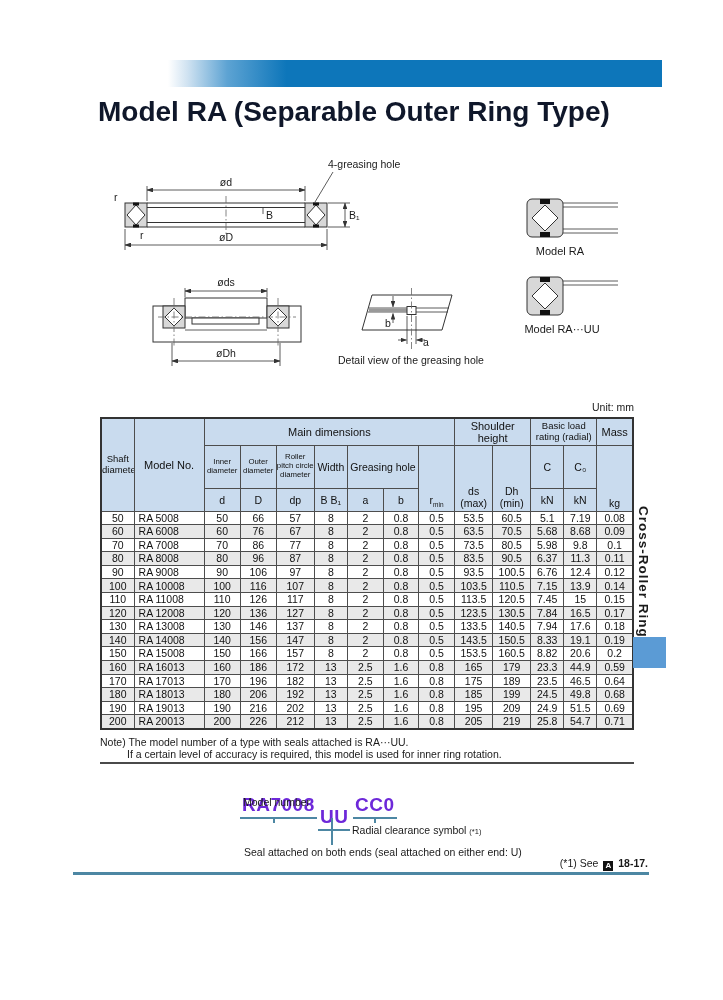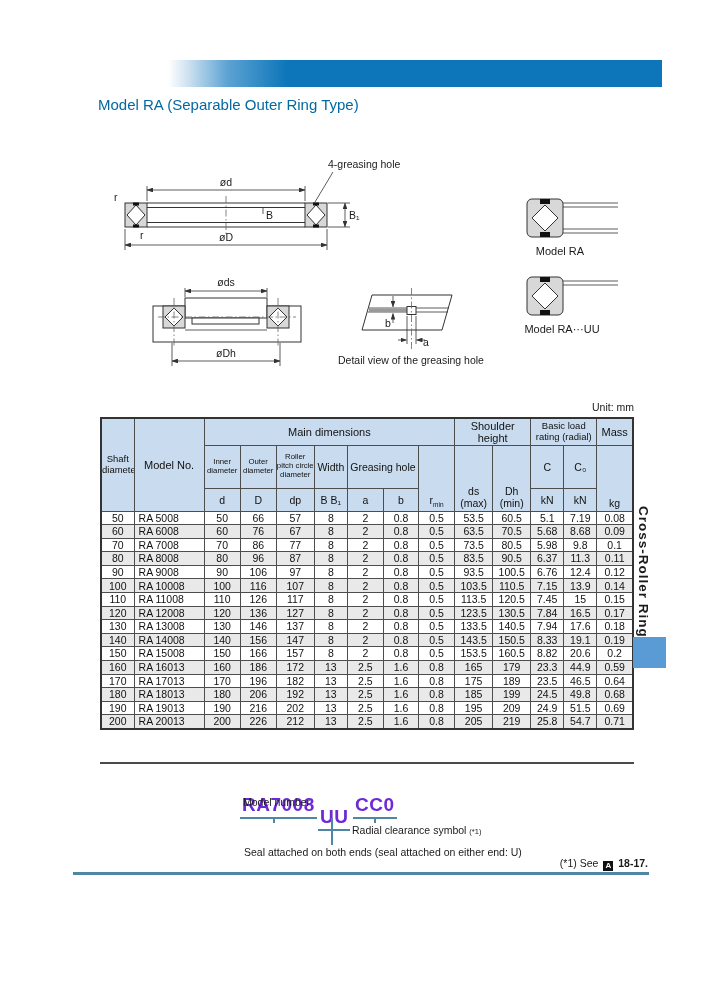--- a/index.html
+++ b/index.html
@@ -4,21 +4,21 @@
 <style>
   html,body{margin:0;padding:0;background:#ffffff;}
   #page{position:relative;width:723px;height:1000px;background:#fff;overflow:hidden;
         font-family:"Liberation Sans", sans-serif;color:#1a1a1a;}
 
   .abs{position:absolute;}
 
   #top-bar{left:168px;top:60px;width:494px;height:27px;
     background:linear-gradient(90deg,#ffffff 0%,#cfe2f1 4%,#5da3d3 12%,#0d76ba 24%,#0d76ba 100%);}
 
-  #title{left:98px;top:96px;font-size:15px;font-weight:normal;color:#0369a1;letter-spacing:0px;}
+  #title{left:98px;top:96px;font-size:28px;font-weight:bold;color:#0f172a;letter-spacing:0px;}
 
   #unit-label{right:89px;top:401px;font-size:10.5px;text-align:right;}
 
   
   #tbl-wrap{left:100px;top:417px;}
   table{border-collapse:collapse;table-layout:fixed;width:534px;border:2px solid #333;}
   th,td{border:1px solid #4d4d4d;text-align:center;padding:0;overflow:hidden;}
   thead th{background:#c9dbee;font-weight:normal;color:#111;}
   .r1{height:27px;} .r2{height:43px;} .r3{height:23px;}
   .h-group{font-size:11px;line-height:1.1;}
@@ -494,20 +494,22 @@
             <td>205</td>
             <td>219</td>
             <td>25.8</td>
             <td>54.7</td>
             <td>0.71</td>
           </tr>
         </tbody>
     </table>
   </div>
 
+  <div id="note-line1" class="abs">Note) The model number of a type with seals attached is RA···UU.</div>
+  <div id="note-line2" class="abs">If a certain level of accuracy is required, this model is used for inner ring rotation.</div>
   <div id="note-divider" class="abs"></div>
 
 
   <span id="code-part-1" class="code-part">RA7008</span>
   <span id="code-part-2" class="code-part">UU</span>
   <span id="code-part-3" class="code-part">CC0</span>
 
   <div id="conn-1" class="conn"></div>
   <div id="conn-2" class="conn"></div>
   <div id="conn-3" class="conn"></div>

